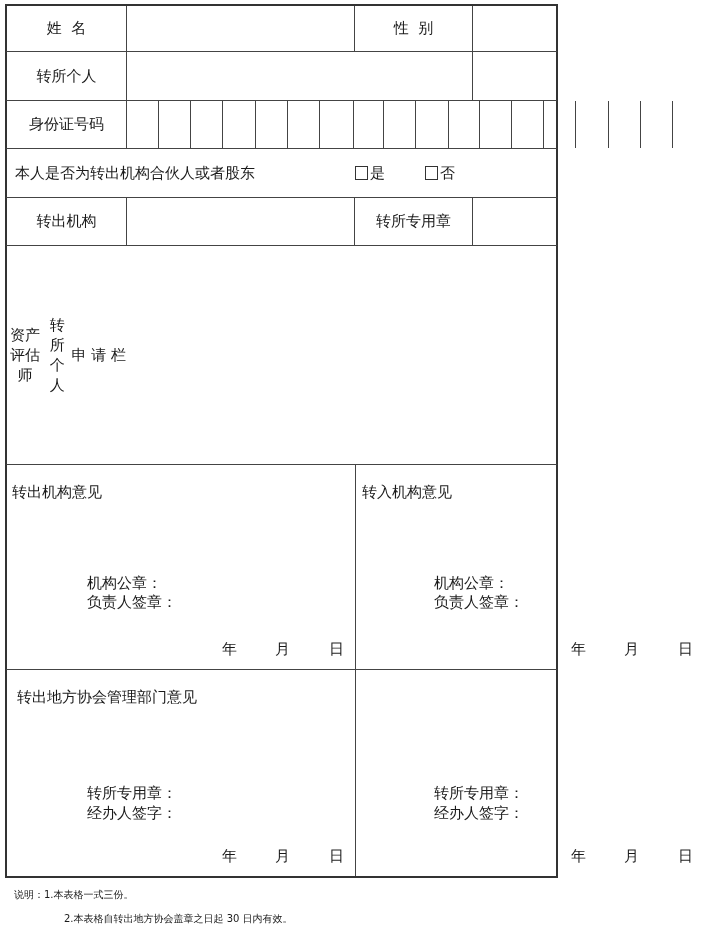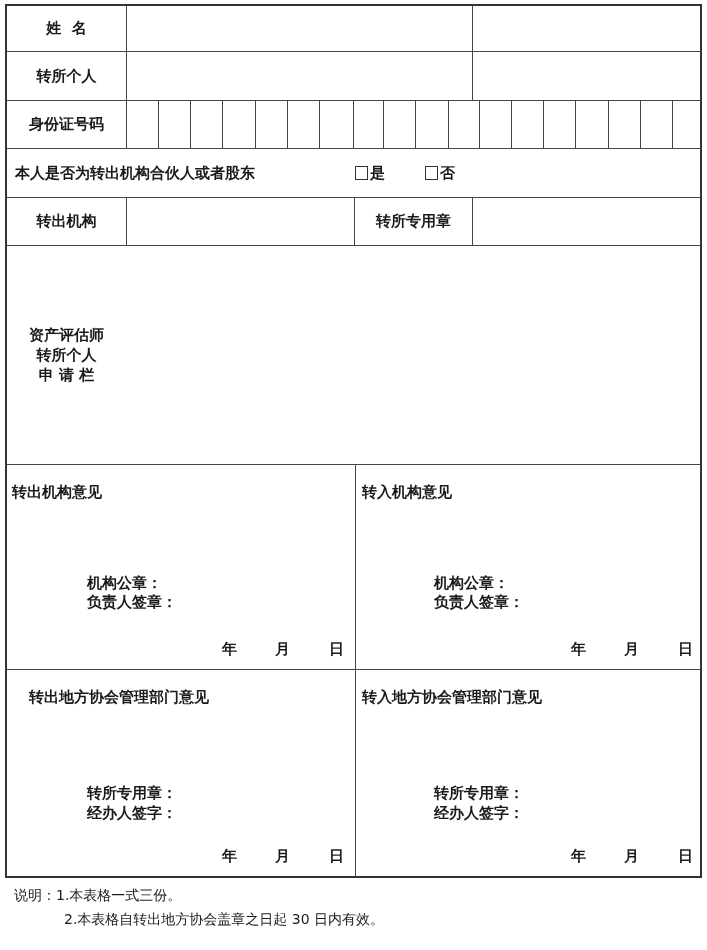--- a/index.html
+++ b/index.html
@@ -1,45 +1,48 @@
 <!DOCTYPE html>
 <html><head>
   <meta charset="utf-8">
   <style>
     html, body { margin: 0; padding: 0; background: #ffffff; }
     body {
       width: 707px; height: 950px; position: relative; overflow: hidden;
       font-family: "DejaVu Sans", sans-serif; color: #1a1a1a; font-size: 15px;
     }
-    .form { position: absolute; left: 5px; top: 4px; width: 697px; font-weight: bold; }
+    .form { position: absolute; left: 5px; top: 4px; width: 553px; }
     .row { position: relative; border-left: 2px solid #333; border-right: 2px solid #333; border-bottom: 1.5px solid #444; box-sizing: border-box; }
     .row.first { border-top: 2px solid #333; }
     .cell { position: absolute; top: 0; bottom: 0; box-sizing: border-box; display: flex; align-items: center; justify-content: center; }
     .vline { border-left: 1.5px solid #444; }
     .lbl { letter-spacing: 0; white-space: nowrap; }
     .idcell { position: absolute; top: 0; bottom: 0; border-left: 1.5px solid #444; box-sizing: border-box; }
     .yn { position: absolute; top: 0; bottom: 0; display: flex; align-items: center; }
     .box { display: inline-block; width: 11px; height: 12px; border: 1.2px solid #333; margin-right: 2px; vertical-align: -1px; }
     .opinion { position: absolute; top: 0; bottom: 0; box-sizing: border-box; }
     .op-title { position: absolute; left: 6px; top: 18px; white-space: nowrap; }
     .op-line { position: absolute; white-space: nowrap; }
     .date { position: absolute; bottom: 10px; white-space: nowrap; }
-    .notes { position: absolute; left: 14px; top: 883px; font-size: 14px; line-height: 24px; }
+    .notes { position: absolute; left: 14px; top: 883px; font-size: 10px; line-height: 24px; }
     .notes .n2 { padding-left: 50px; }
   </style>
 </head>
 <body>
 
 <div class="form">
 
   <div class="row first" style="height:48px">
     <div class="cell" style="left:0;width:119px">
       <span class="lbl" style="white-space:pre">姓  名</span>
     </div>
     <div class="cell vline" style="left:119px;width:228px"></div>
+    <div class="cell vline" style="left:347px;width:118px">
+      <span class="lbl" style="white-space:pre">性  别</span>
+    </div>
     <div class="cell vline" style="left:465px;right:0"></div>
   </div>
 
   <div class="row" style="height:49px">
     <div class="cell" style="left:0;width:119px">
       <span class="lbl">转所个人</span>
     </div>
     <div class="cell vline" style="left:119px;width:228px"></div>
     <div class="cell vline" style="left:465px;right:0"></div>
   </div>
@@ -87,21 +90,21 @@
       <span class="lbl">转出机构</span>
     </div>
     <div class="cell vline" style="left:119px;width:228px"></div>
     <div class="cell vline" style="left:347px;width:118px">
       <span class="lbl">转所专用章</span>
     </div>
     <div class="cell vline" style="left:465px;right:0"></div>
   </div>
 
   <div class="row" style="height:219px">
-    <div class="cell" style="left:0;width:119px;flex-direction:column;line-height:20px;text-align:center">
+    <div class="cell" style="left:0;width:119px;flex-direction:row;line-height:20px;text-align:center">
       <span>资产评估师</span>
       <span>转所个人</span>
       <span style="white-space:pre">申 请 栏</span>
     </div>
   </div>
 
   <div class="row" style="height:205px">
     <div class="opinion" style="left:0;width:348px">
       <span class="op-title" style="left:5px">转出机构意见</span>
       <span class="op-line" style="left:80px;top:109px">机构公章：</span>
@@ -115,29 +118,28 @@
       <span class="op-line" style="left:78px;top:109px">机构公章：</span>
       <span class="op-line" style="left:78px;top:128px">负责人签章：</span>
       <span class="date" style="left:215px">年</span>
       <span class="date" style="left:268px">月</span>
       <span class="date" style="left:322px">日</span>
     </div>
   </div>
 
   <div class="row" style="height:208px;border-bottom:2px solid #333">
     <div class="opinion" style="left:0;width:348px">
-      <span class="op-title" style="left:22px">转出地方协会管理部门意见</span>
+      <span class="op-title" style="left:10px">转出地方协会管理部门意见</span>
       <span class="op-line" style="left:80px;top:114px">转所专用章：</span>
       <span class="op-line" style="left:80px;top:134px">经办人签字：</span>
       <span class="date" style="left:215px">年</span>
       <span class="date" style="left:268px">月</span>
       <span class="date" style="left:322px">日</span>
     </div>
     <div class="opinion vline" style="left:348px;right:0">
-      <span class="op-title" style="left:6px">转入地方协会管理部门意见</span>
       <span class="op-line" style="left:78px;top:114px">转所专用章：</span>
       <span class="op-line" style="left:78px;top:134px">经办人签字：</span>
       <span class="date" style="left:215px">年</span>
       <span class="date" style="left:268px">月</span>
       <span class="date" style="left:322px">日</span>
     </div>
   </div>
 </div>
 
 <div class="notes">

